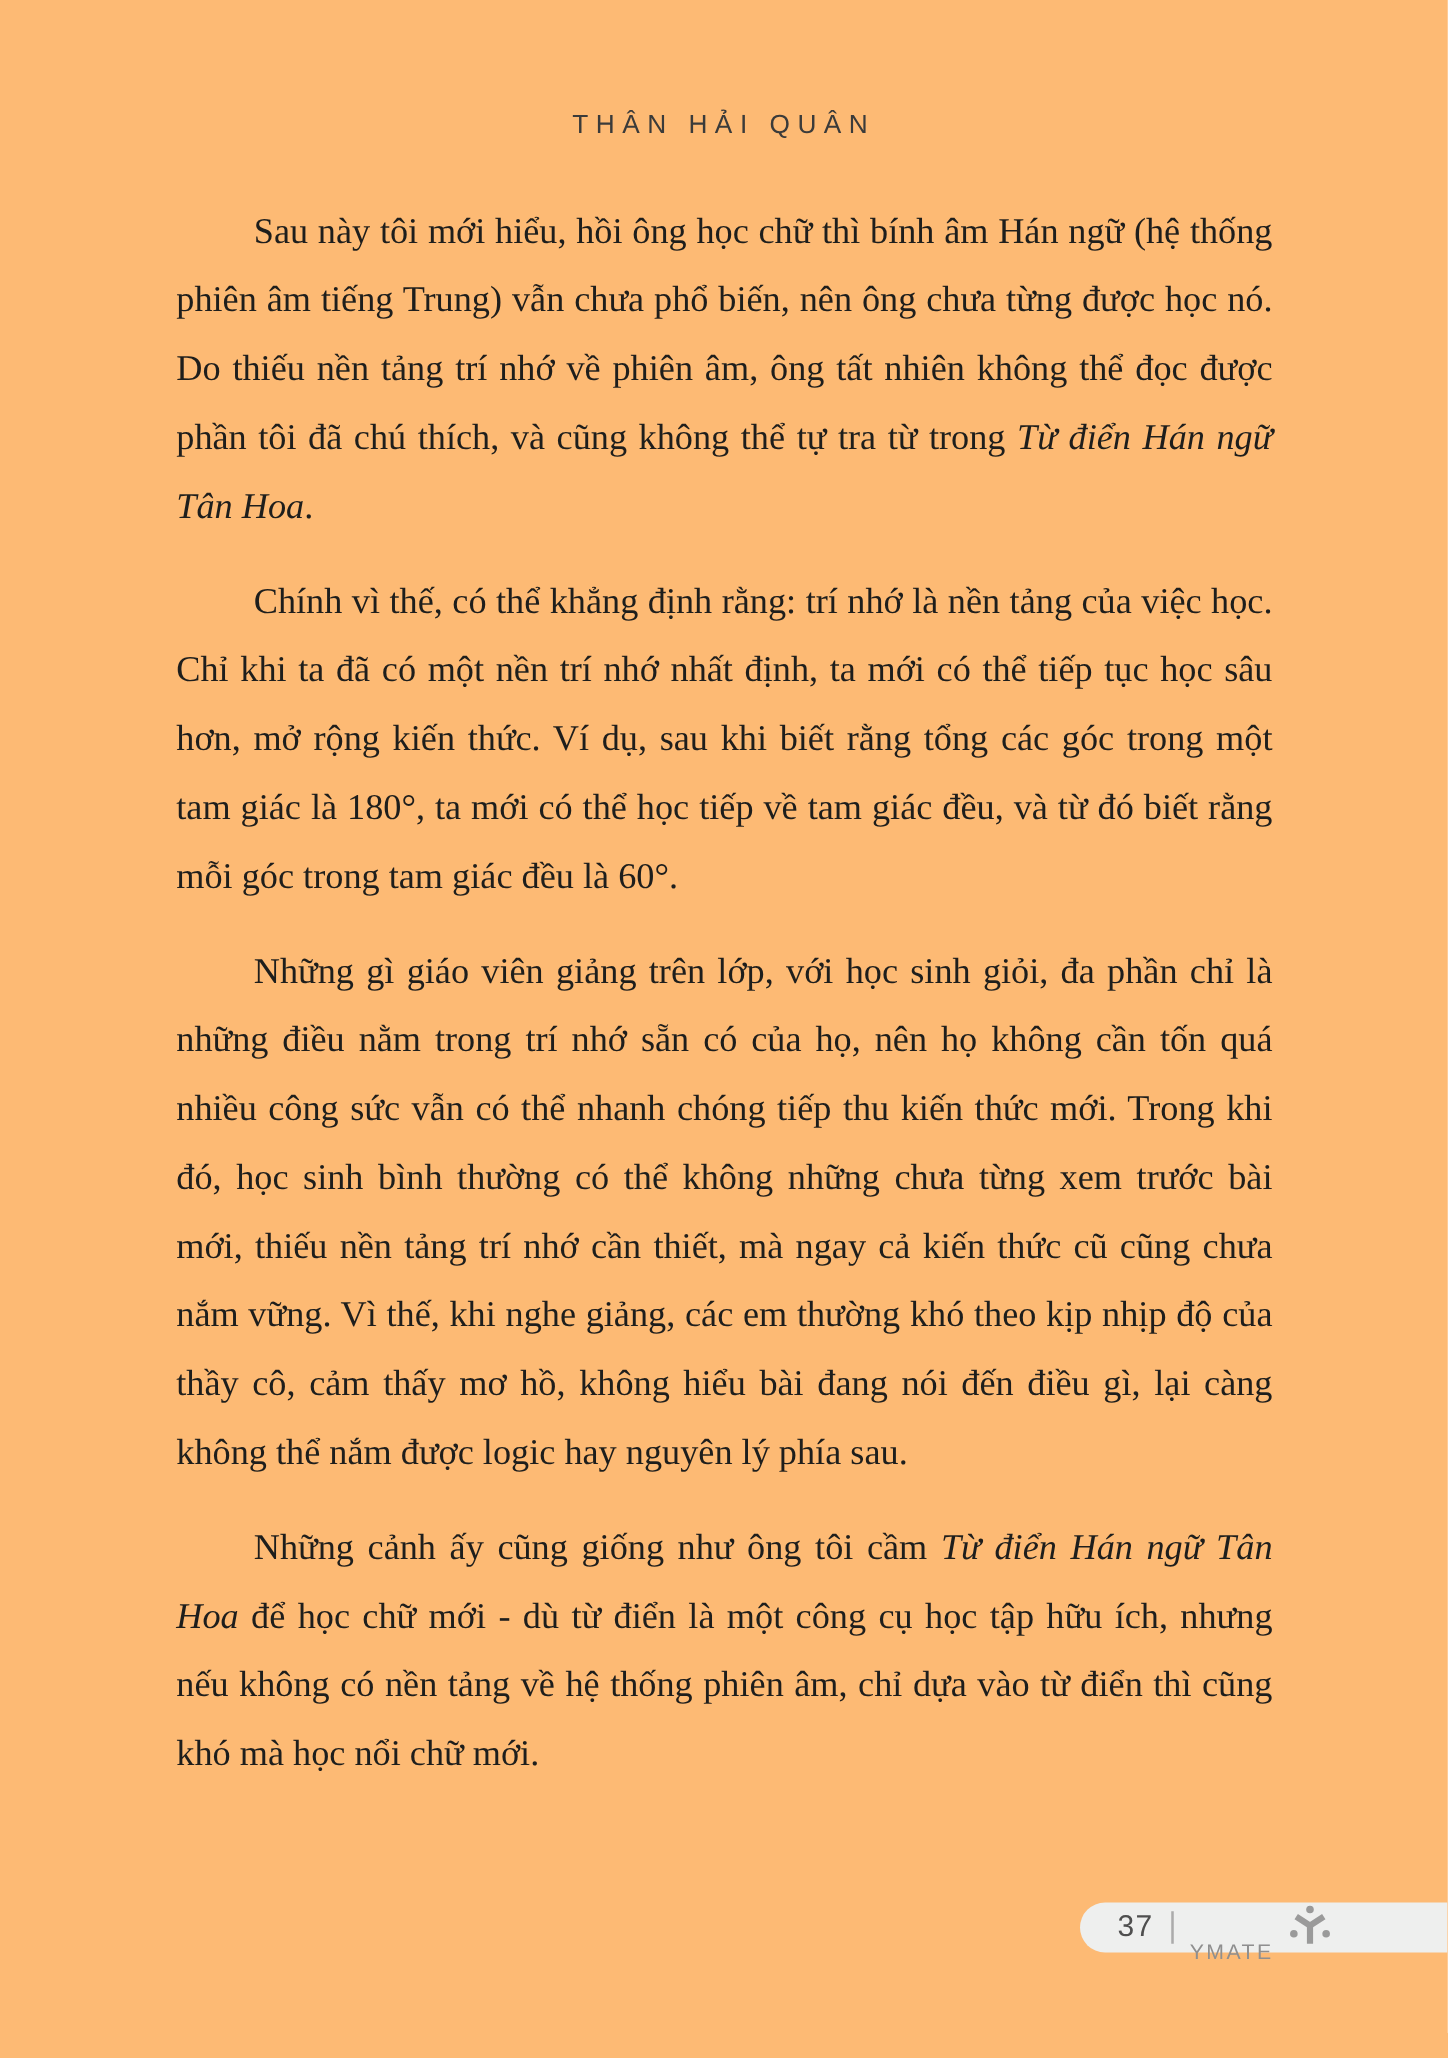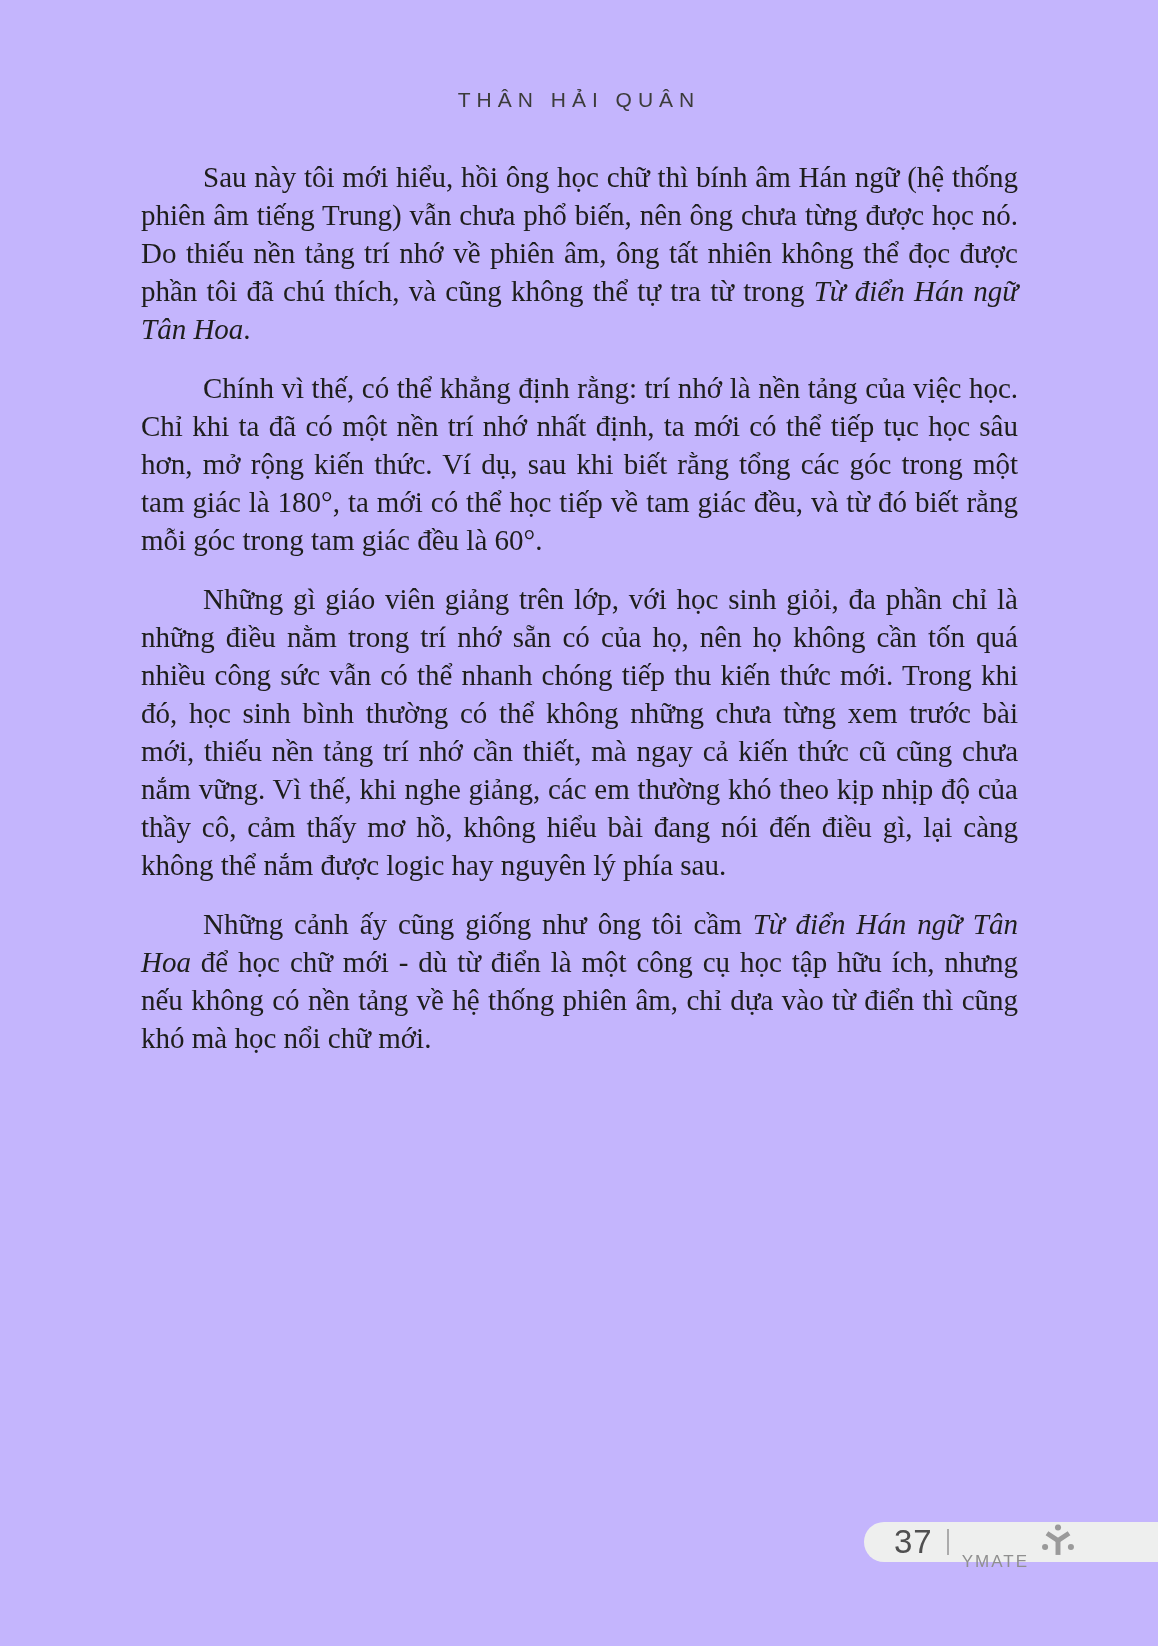--- a/index.html
+++ b/index.html
@@ -1,20 +1,20 @@
 <!DOCTYPE html>
 <html lang="vi"><head>
 <meta charset="utf-8">
 <style>
   html,body{margin:0;padding:0;}
   .page{
     position:relative;
     width:1158px;
     height:1646px;
-    background:#c4b5fd;
+    background:#fdba74;
     overflow:hidden;
     font-family:"Liberation Serif", serif;
   }
   .author{
     position:absolute;
     top:88px;
     left:0;
     width:100%;
     text-align:center;
     font-family:"Liberation Sans", sans-serif;
@@ -26,42 +26,42 @@
   .content{
     position:absolute;
     top:158px;
     left:141px;
     width:877px;
     color:#1e1e1c;
   }
   .para{
     margin:0 0 21px 0;
     font-size:29px;
-    line-height:38px;
+    line-height:55px;
     text-align:justify;
     text-indent:62px;
     font-weight:400;
   }
   .para .italic{ font-style:italic; }
   .footer-band{
     position:absolute;
     right:0;
     bottom:84px;
     width:294px;
     height:40px;
     background:#eeefee;
     border-radius:20px 0 0 20px;
     display:flex;
     align-items:center;
     padding-left:30px;
     box-sizing:border-box;
     font-family:"Liberation Sans", sans-serif;
   }
   .page-num{
-    font-size:33px;
+    font-size:24px;
     color:#4f4f4f;
     letter-spacing:1px;
   }
   .footer-divider{
     display:inline-block;
     width:2px;
     height:26px;
     background:#ababab;
     margin:0 13px 0 14px;
   }

